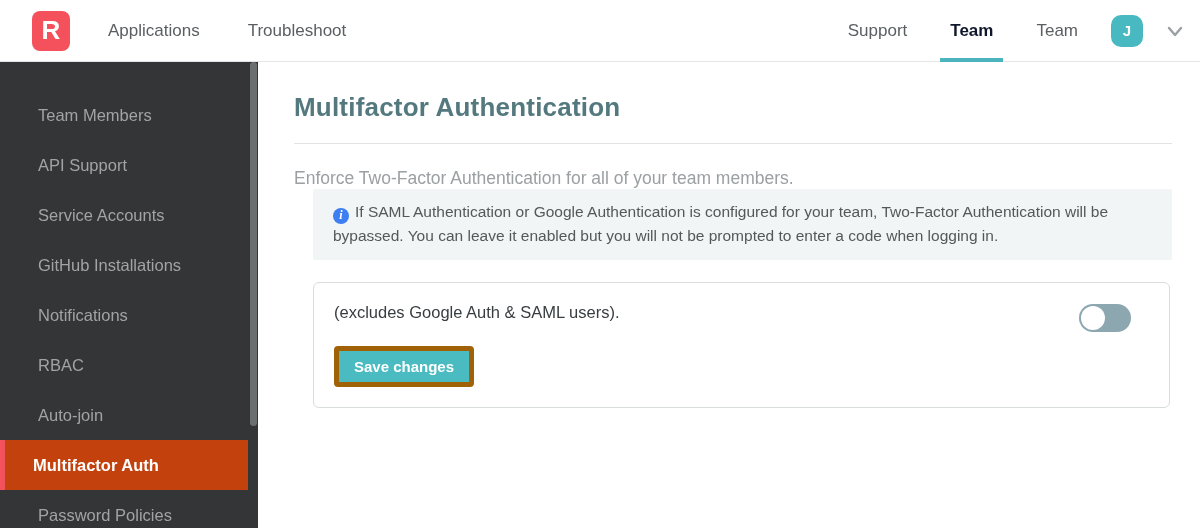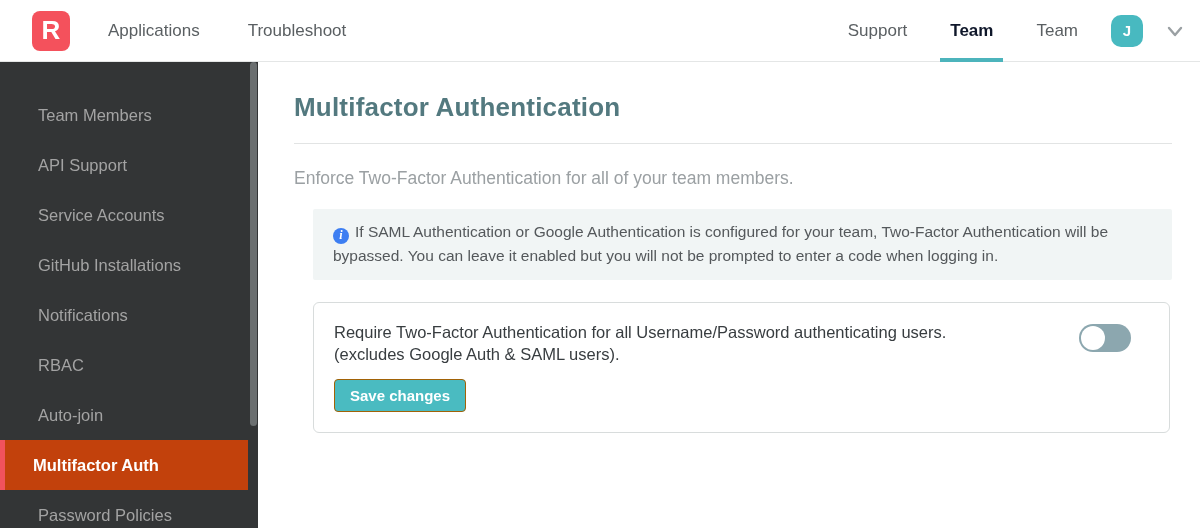--- a/index.html
+++ b/index.html
@@ -85,21 +85,21 @@
   .page-title {
     color: #53797f; font-size: 26px; font-weight: bold;
     letter-spacing: 0.2px;
   }
   .title-divider { border-bottom: 1px solid #e2e4e4; margin-top: 20px; }
   .intro {
     margin-top: 24px;
     color: #9ba0a3; font-size: 17.5px;
   }
   .info-box {
-    margin-top: 20px; margin-left: 19px;
+    margin-left: 19px;
     background: #f1f5f5;
     border-radius: 2px;
     padding: 11px 20px 13px 20px;
     font-size: 15.5px; line-height: 23px; color: #54585b;
   }
   .info-icon {
     display: inline-flex; align-items: center; justify-content: center;
     width: 16px; height: 16px; border-radius: 50%;
     background: #3d7ef2; color: #ffffff;
     font-family: "Liberation Serif", serif; font-style: italic; font-weight: bold;
@@ -120,21 +120,21 @@
     flex-shrink: 0; margin-top: 3px; margin-right: 18px;
   }
   .toggle .knob {
     position: absolute; top: 2px; left: 2px;
     width: 24px; height: 24px; border-radius: 50%;
     background: #ffffff;
   }
   .save-btn {
     margin-top: 14px;
     display: inline-block;
-    background: #4abbc1; border: 1px solid #a16207; border-radius: 4px;
+    background: #4abbc1; border: 5px solid #a16207; border-radius: 4px;
     color: #ffffff; font-weight: bold; font-size: 15px;
     padding: 7px 15px; cursor: pointer;
     font-family: "Liberation Sans", sans-serif;
   }
 </style>
 </head>
 <body>
 
 <div class="header">
   <div class="logo">
@@ -204,21 +204,20 @@
 
       <p class="intro">Enforce Two-Factor Authentication for all of your team members.</p>
 
       <div class="info-box">
         <span class="info-icon">i</span><span>If SAML Authentication or Google Authentication is configured for your team, Two-Factor Authentication will be bypassed. You can leave it enabled but you will not be prompted to enter a code when logging in.</span>
       </div>
 
       <div class="setting-card">
         <div class="setting-row">
           <div class="setting-label">
-            <div>Require Two-Factor Authentication for all Username/Password authenticating users.</div>
             <div>(excludes Google Auth &amp; SAML users).</div>
           </div>
           <div class="toggle">
             <div class="knob"></div>
           </div>
         </div>
         <button class="save-btn">Save changes</button>
       </div>
     </div>
   </div>

